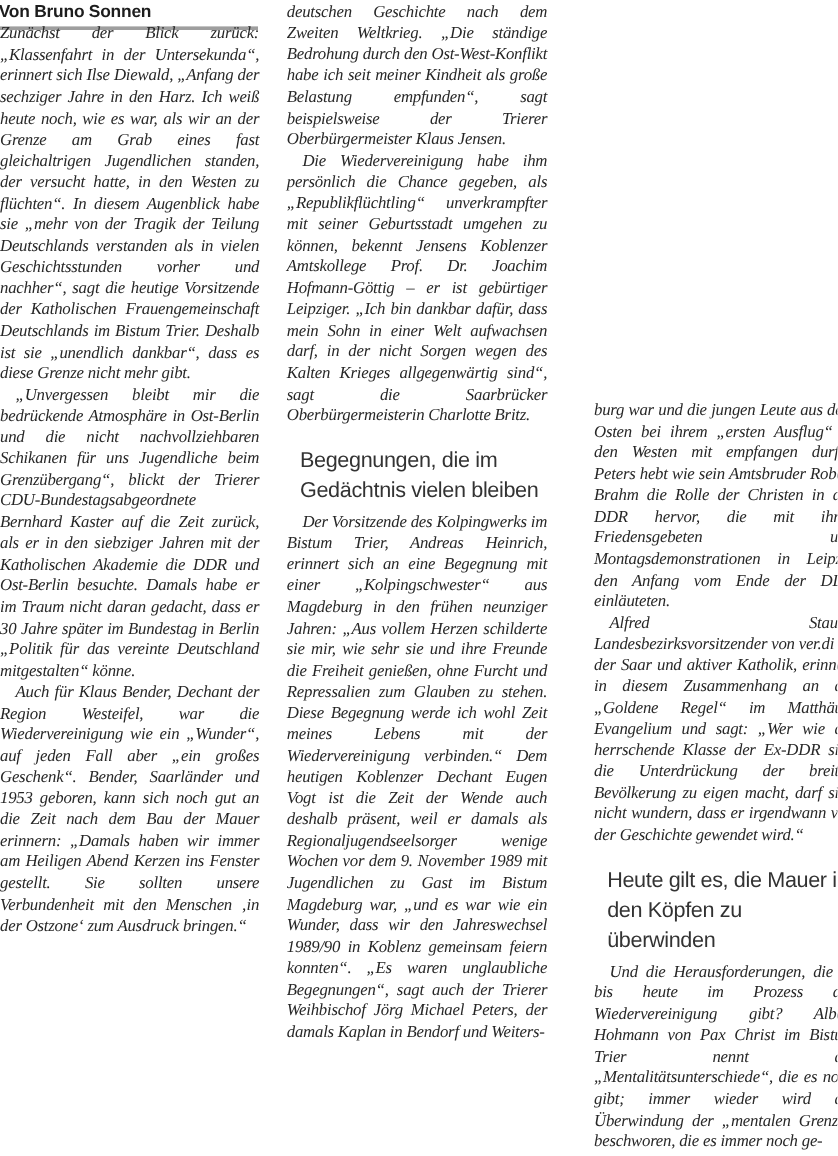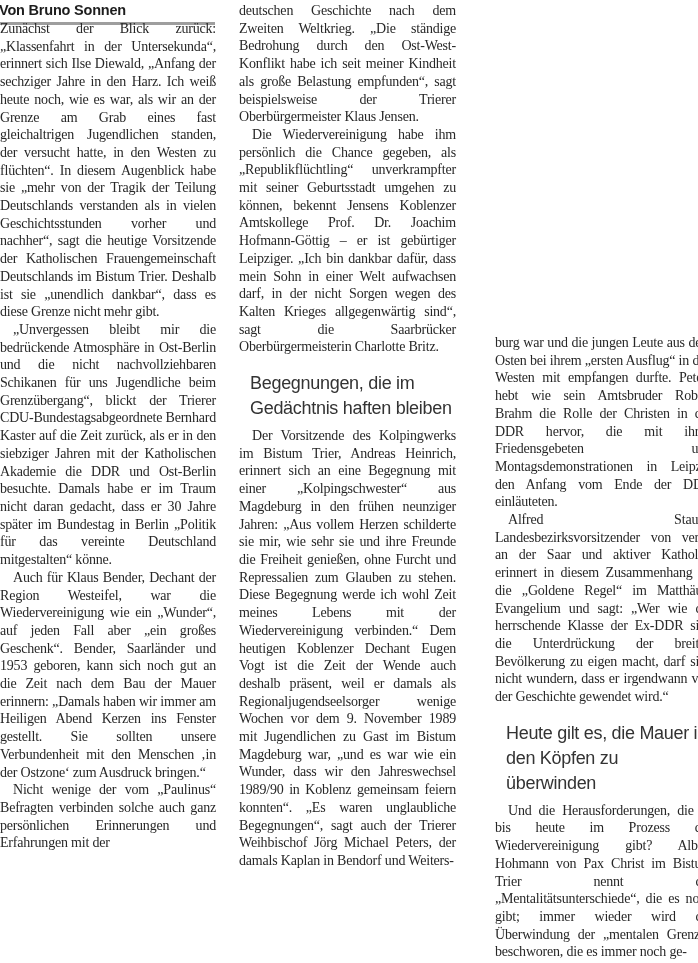--- a/index.html
+++ b/index.html
@@ -32,21 +32,21 @@
     font-family:"Liberation Serif","DejaVu Serif",serif;
     font-size:14px;line-height:17.7px;
     color:var(--text-color);
     letter-spacing:-0.2px;
     text-align:justify;
     hyphens:auto;-webkit-hyphens:auto;
   }
   .col1{left:0;top:20px;width:216px;}
   .col2{left:239px;top:2px;width:217px;}
   .col3{left:495px;top:334px;width:217px;}
-  .col p{margin:0;padding:0;}
+  .col p{margin:0;padding:0;font-style:italic;}
   .col p.ind{text-indent:13px;}
   .subhead{
     font-family:"Liberation Sans","DejaVu Sans",sans-serif;
     font-size:18px;line-height:25px;font-weight:400;
     letter-spacing:-0.3px;
     color:var(--heading-color);
     text-align:left;
     margin:15px 0 6px 0;
     padding-left:11px;
     white-space:pre-line;
@@ -58,28 +58,27 @@
 
 <div class="page">
 
   <div class="byline">Von Bruno Sonnen</div>
   <div class="byline-rule"></div>
 
   <div class="col col1">
     <p>Zunächst der Blick zurück: „Klassenfahrt in der Untersekunda“, erinnert sich Ilse Diewald, „Anfang der sechziger Jahre in den Harz. Ich weiß heute noch, wie es war, als wir an der Grenze am Grab eines fast gleichaltrigen Jugendlichen standen, der versucht hatte, in den Westen zu flüchten“. In diesem Augenblick habe sie „mehr von der Tragik der Teilung Deutschlands verstanden als in vielen Geschichtsstunden vorher und nachher“, sagt die heutige Vorsitzende der Katholischen Frauengemeinschaft Deutschlands im Bistum Trier. Deshalb ist sie „unendlich dankbar“, dass es diese Grenze nicht mehr gibt.</p>
     <p class="ind">„Unvergessen bleibt mir die bedrückende Atmosphäre in Ost-Berlin und die nicht nachvollziehbaren Schikanen für uns Jugendliche beim Grenzübergang“, blickt der Trierer CDU-Bundestagsabgeordnete Bernhard Kaster auf die Zeit zurück, als er in den siebziger Jahren mit der Katholischen Akademie die DDR und Ost-Berlin besuchte. Damals habe er im Traum nicht daran gedacht, dass er 30 Jahre später im Bundestag in Berlin „Politik für das vereinte Deutschland mitgestalten“ könne.</p>
     <p class="ind">Auch für Klaus Bender, Dechant der Region Westeifel, war die Wiedervereinigung wie ein „Wunder“, auf jeden Fall aber „ein großes Geschenk“. Bender, Saarländer und 1953 geboren, kann sich noch gut an die Zeit nach dem Bau der Mauer erinnern: „Damals haben wir immer am Heiligen Abend Kerzen ins Fenster gestellt. Sie sollten unsere Verbundenheit mit den Menschen ‚in der Ostzone‘ zum Ausdruck bringen.“</p>
-    <p class="ind">Nicht wenige der vom „Paulinus“ Befragten verbinden solche auch ganz persönlichen Erinnerungen und Erfahrungen mit der</p>
   </div>
 
   <div class="col col2">
     <p>deutschen Geschichte nach dem Zweiten Weltkrieg. „Die ständige Bedrohung durch den Ost-West-Konflikt habe ich seit meiner Kindheit als große Belastung empfunden“, sagt beispielsweise der Trierer Oberbürgermeister Klaus Jensen.</p>
     <p class="ind">Die Wiedervereinigung habe ihm persönlich die Chance gegeben, als „Republikflüchtling“ unverkrampfter mit seiner Geburtsstadt umgehen zu können, bekennt Jensens Koblenzer Amtskollege Prof. Dr. Joachim Hofmann-Göttig – er ist gebürtiger Leipziger. „Ich bin dankbar dafür, dass mein Sohn in einer Welt aufwachsen darf, in der nicht Sorgen wegen des Kalten Krieges allgegenwärtig sind“, sagt die Saarbrücker Oberbürgermeisterin Charlotte Britz.</p>
     <div class="subhead">Begegnungen, die im
-Gedächtnis haften bleiben</div>
+Gedächtnis vielen bleiben</div>
     <p class="ind">Der Vorsitzende des Kolpingwerks im Bistum Trier, Andreas Heinrich, erinnert sich an eine Begegnung mit einer „Kolpingschwester“ aus Magdeburg in den frühen neunziger Jahren: „Aus vollem Herzen schilderte sie mir, wie sehr sie und ihre Freunde die Freiheit genießen, ohne Furcht und Repressalien zum Glauben zu stehen. Diese Begegnung werde ich wohl Zeit meines Lebens mit der Wiedervereinigung verbinden.“ Dem heutigen Koblenzer Dechant Eugen Vogt ist die Zeit der Wende auch deshalb präsent, weil er damals als Regionaljugendseelsorger wenige Wochen vor dem 9. November 1989 mit Jugendlichen zu Gast im Bistum Magdeburg war, „und es war wie ein Wunder, dass wir den Jahreswechsel 1989/90 in Koblenz gemeinsam feiern konnten“. „Es waren unglaubliche Begegnungen“, sagt auch der Trierer Weihbischof Jörg Michael Peters, der damals Kaplan in Bendorf und Weiters-</p>
   </div>
 
   <div class="col col3">
     <p>burg war und die jungen Leute aus dem Osten bei ihrem „ersten Ausflug“ in den Westen mit empfangen durfte. Peters hebt wie sein Amtsbruder Robert Brahm die Rolle der Christen in der DDR hervor, die mit ihren Friedensgebeten und Montagsdemonstrationen in Leipzig den Anfang vom Ende der DDR einläuteten.</p>
     <p class="ind">Alfred Staudt, Landesbezirksvorsitzender von ver.di an der Saar und aktiver Katholik, erinnert in diesem Zusammenhang an die „Goldene Regel“ im Matthäus-Evangelium und sagt: „Wer wie die herrschende Klasse der Ex-DDR sich die Unterdrückung der breiten Bevölkerung zu eigen macht, darf sich nicht wundern, dass er irgendwann von der Geschichte gewendet wird.“</p>
     <div class="subhead">Heute gilt es, die Mauer in
 den Köpfen zu überwinden</div>
     <p class="ind">Und die Herausforderungen, die es bis heute im Prozess der Wiedervereinigung gibt? Albert Hohmann von Pax Christ im Bistum Trier nennt die „Mentalitätsunterschiede“, die es noch gibt; immer wieder wird die Überwindung der „mentalen Grenze“ beschworen, die es immer noch ge-</p>
   </div>

